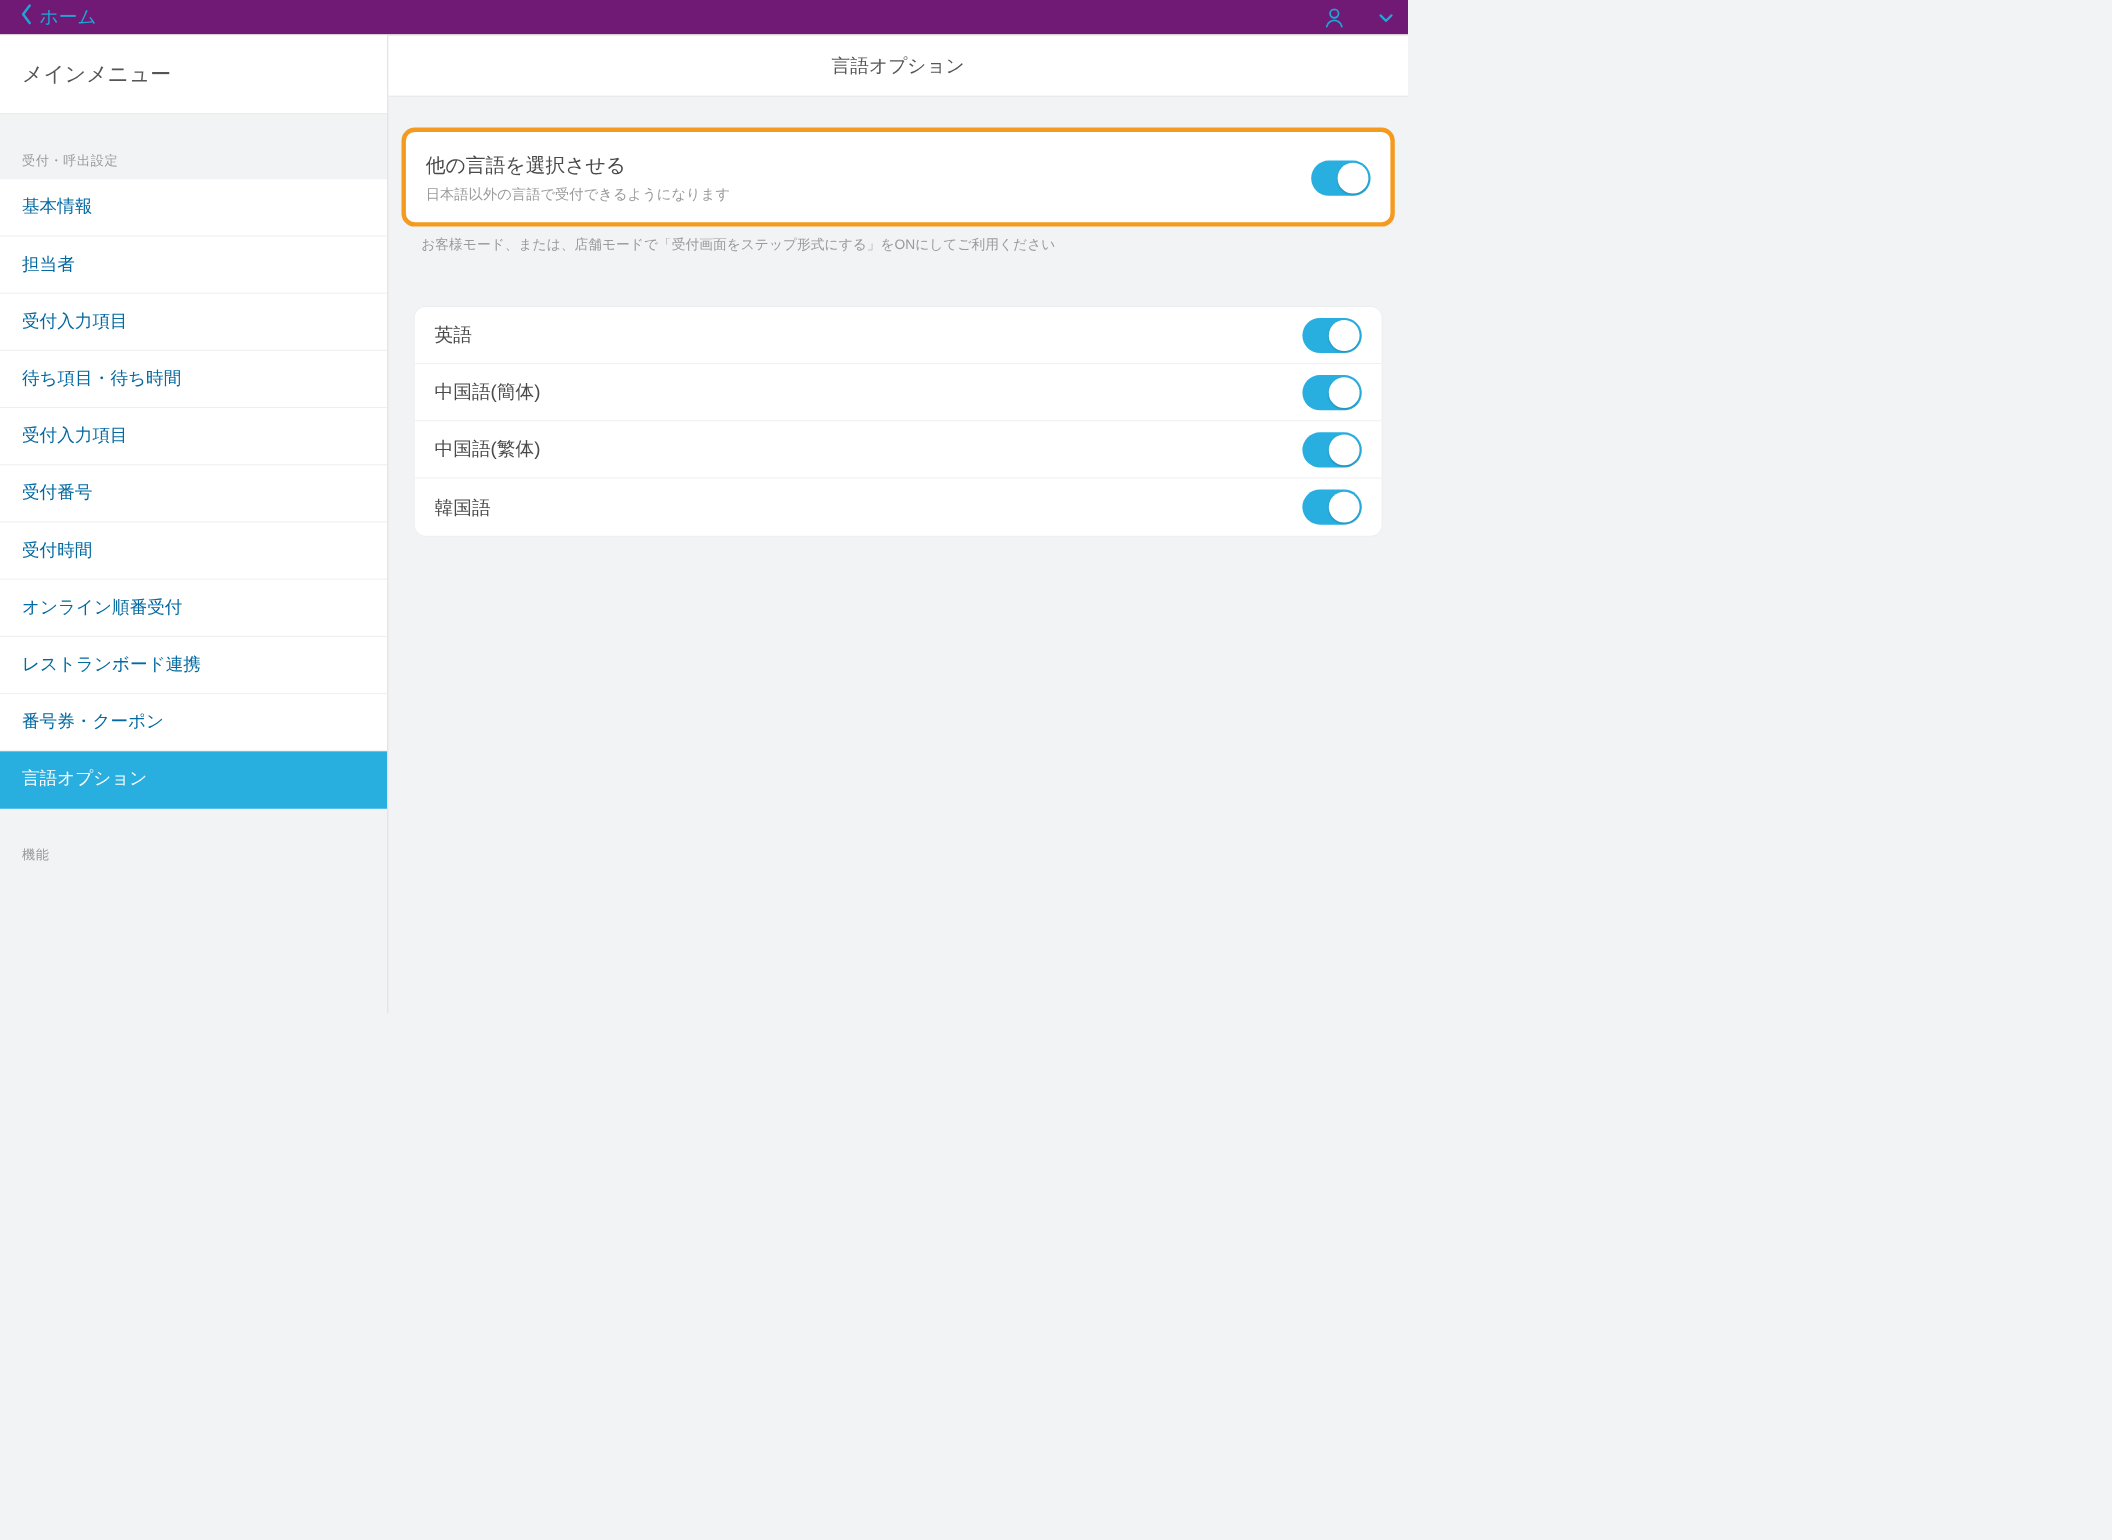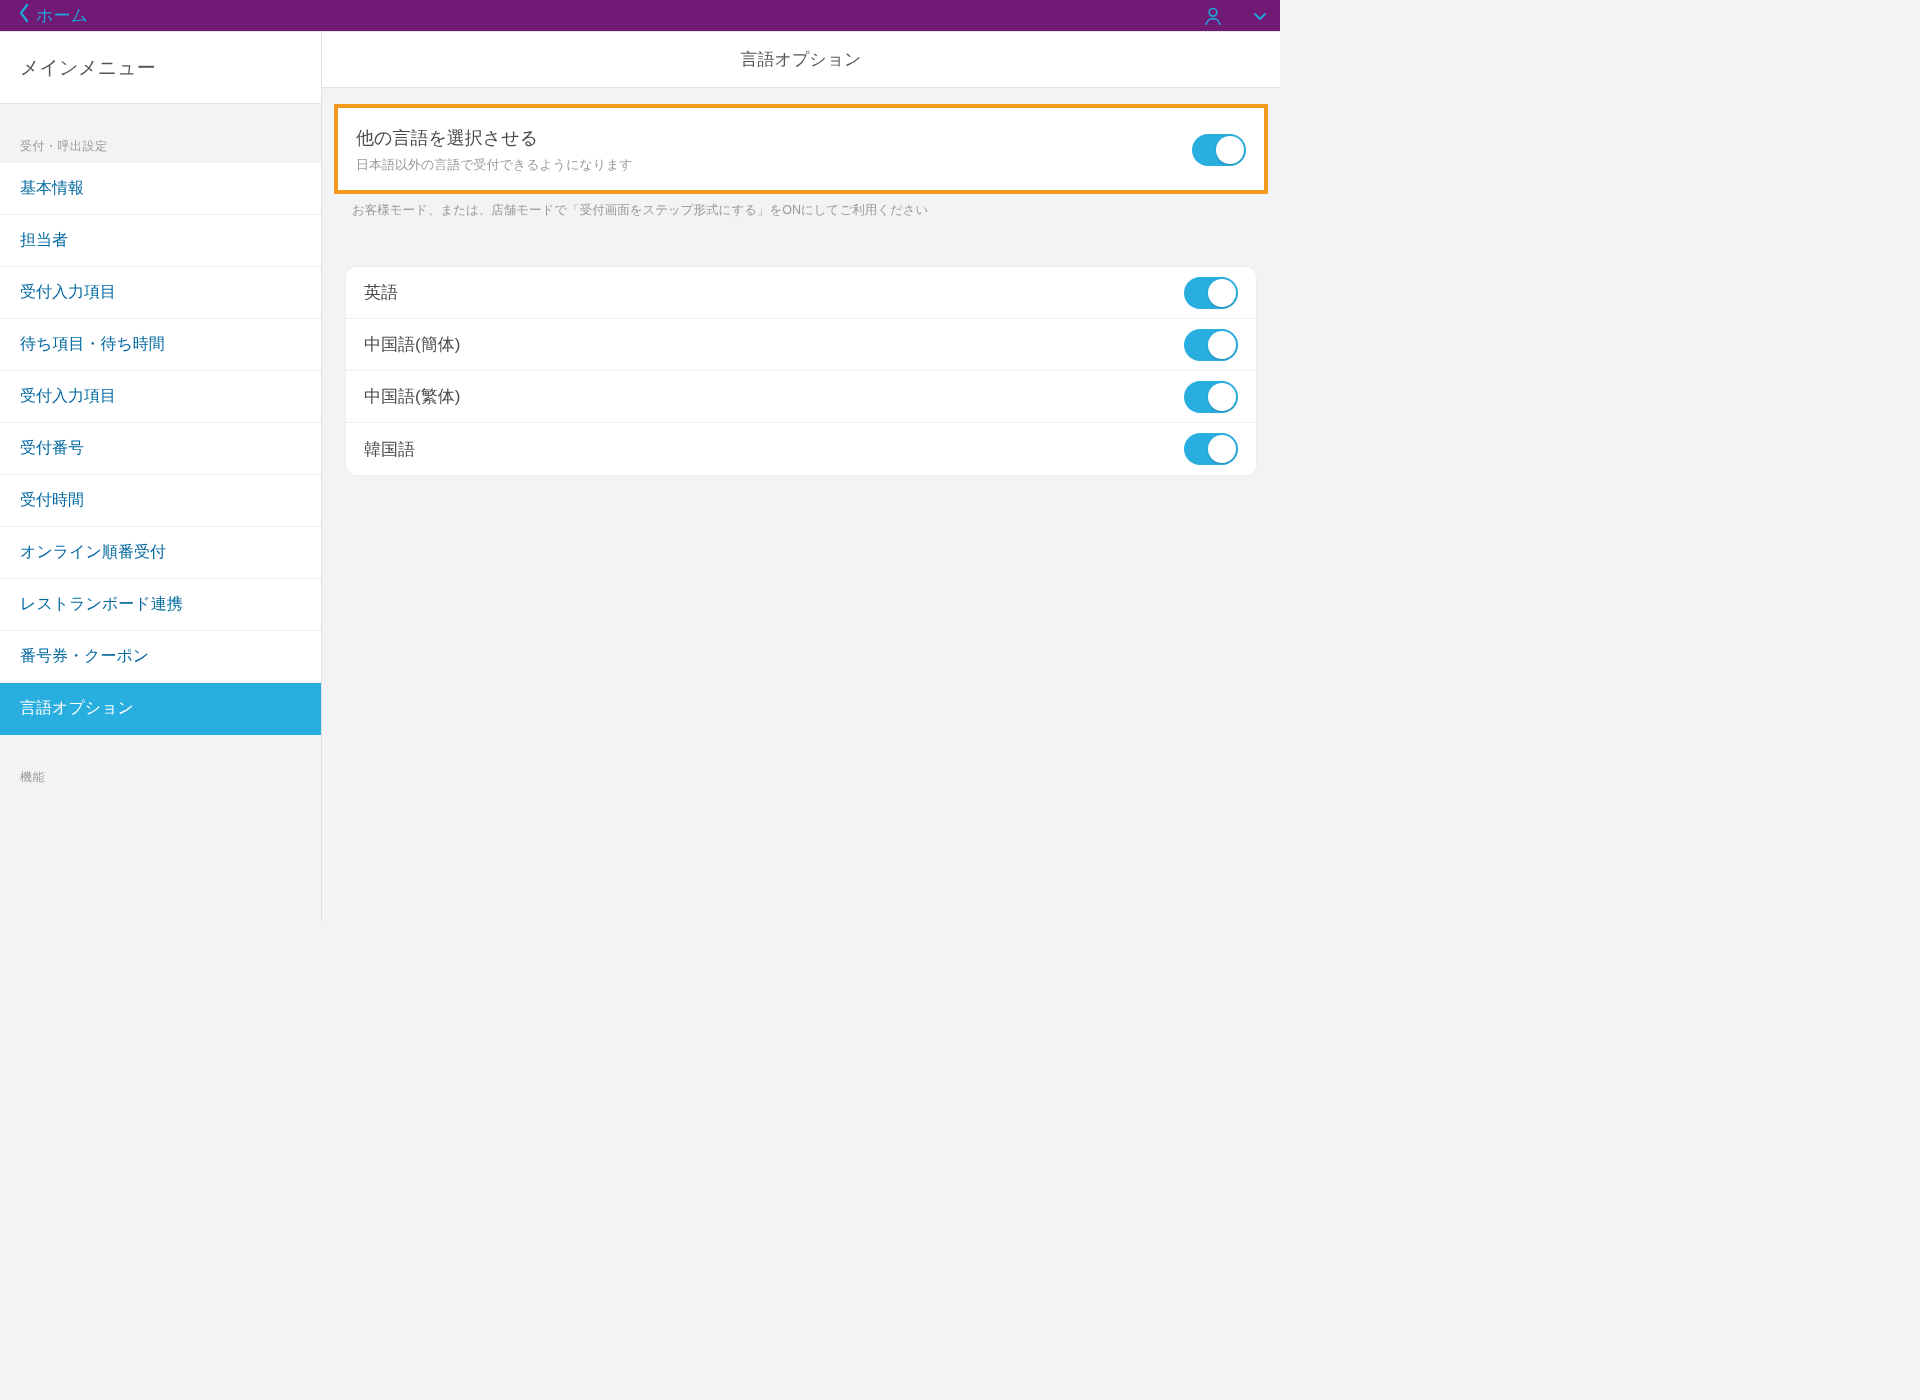--- a/index.html
+++ b/index.html
@@ -40,21 +40,21 @@
   .top-right svg { display: block; }
 
   
   .body {
     display: flex;
     height: calc(100% - 44px);
   }
 
   
   .sidebar {
-    width: 322px;
+    width: 353px;
     border-right: 1px solid #e1e1e1;
     background: #f2f3f5;
     overflow-y: auto;
   }
   .side-main {
     background: #ffffff;
     border-bottom: 1px solid #e4e4e4;
     height: 72px;
     display: flex;
     align-items: center;
@@ -95,23 +95,23 @@
     background: #ffffff;
     border-bottom: 1px solid #e4e4e4;
     display: flex;
     align-items: center;
     justify-content: center;
     font-size: 17px;
     color: #555;
   }
 
   .highlight-wrap {
-    margin: 16px 12px 0 12px;
+    margin: 28px 12px 0 12px;
     border: 4px solid #f39a1f;
-    border-radius: 0;
+    border-radius: 12px;
     background: #ffffff;
     padding: 18px 18px 16px 18px;
     position: relative;
   }
   .setting-row {
     display: flex;
     align-items: center;
     justify-content: space-between;
   }
   .setting-text .title {

